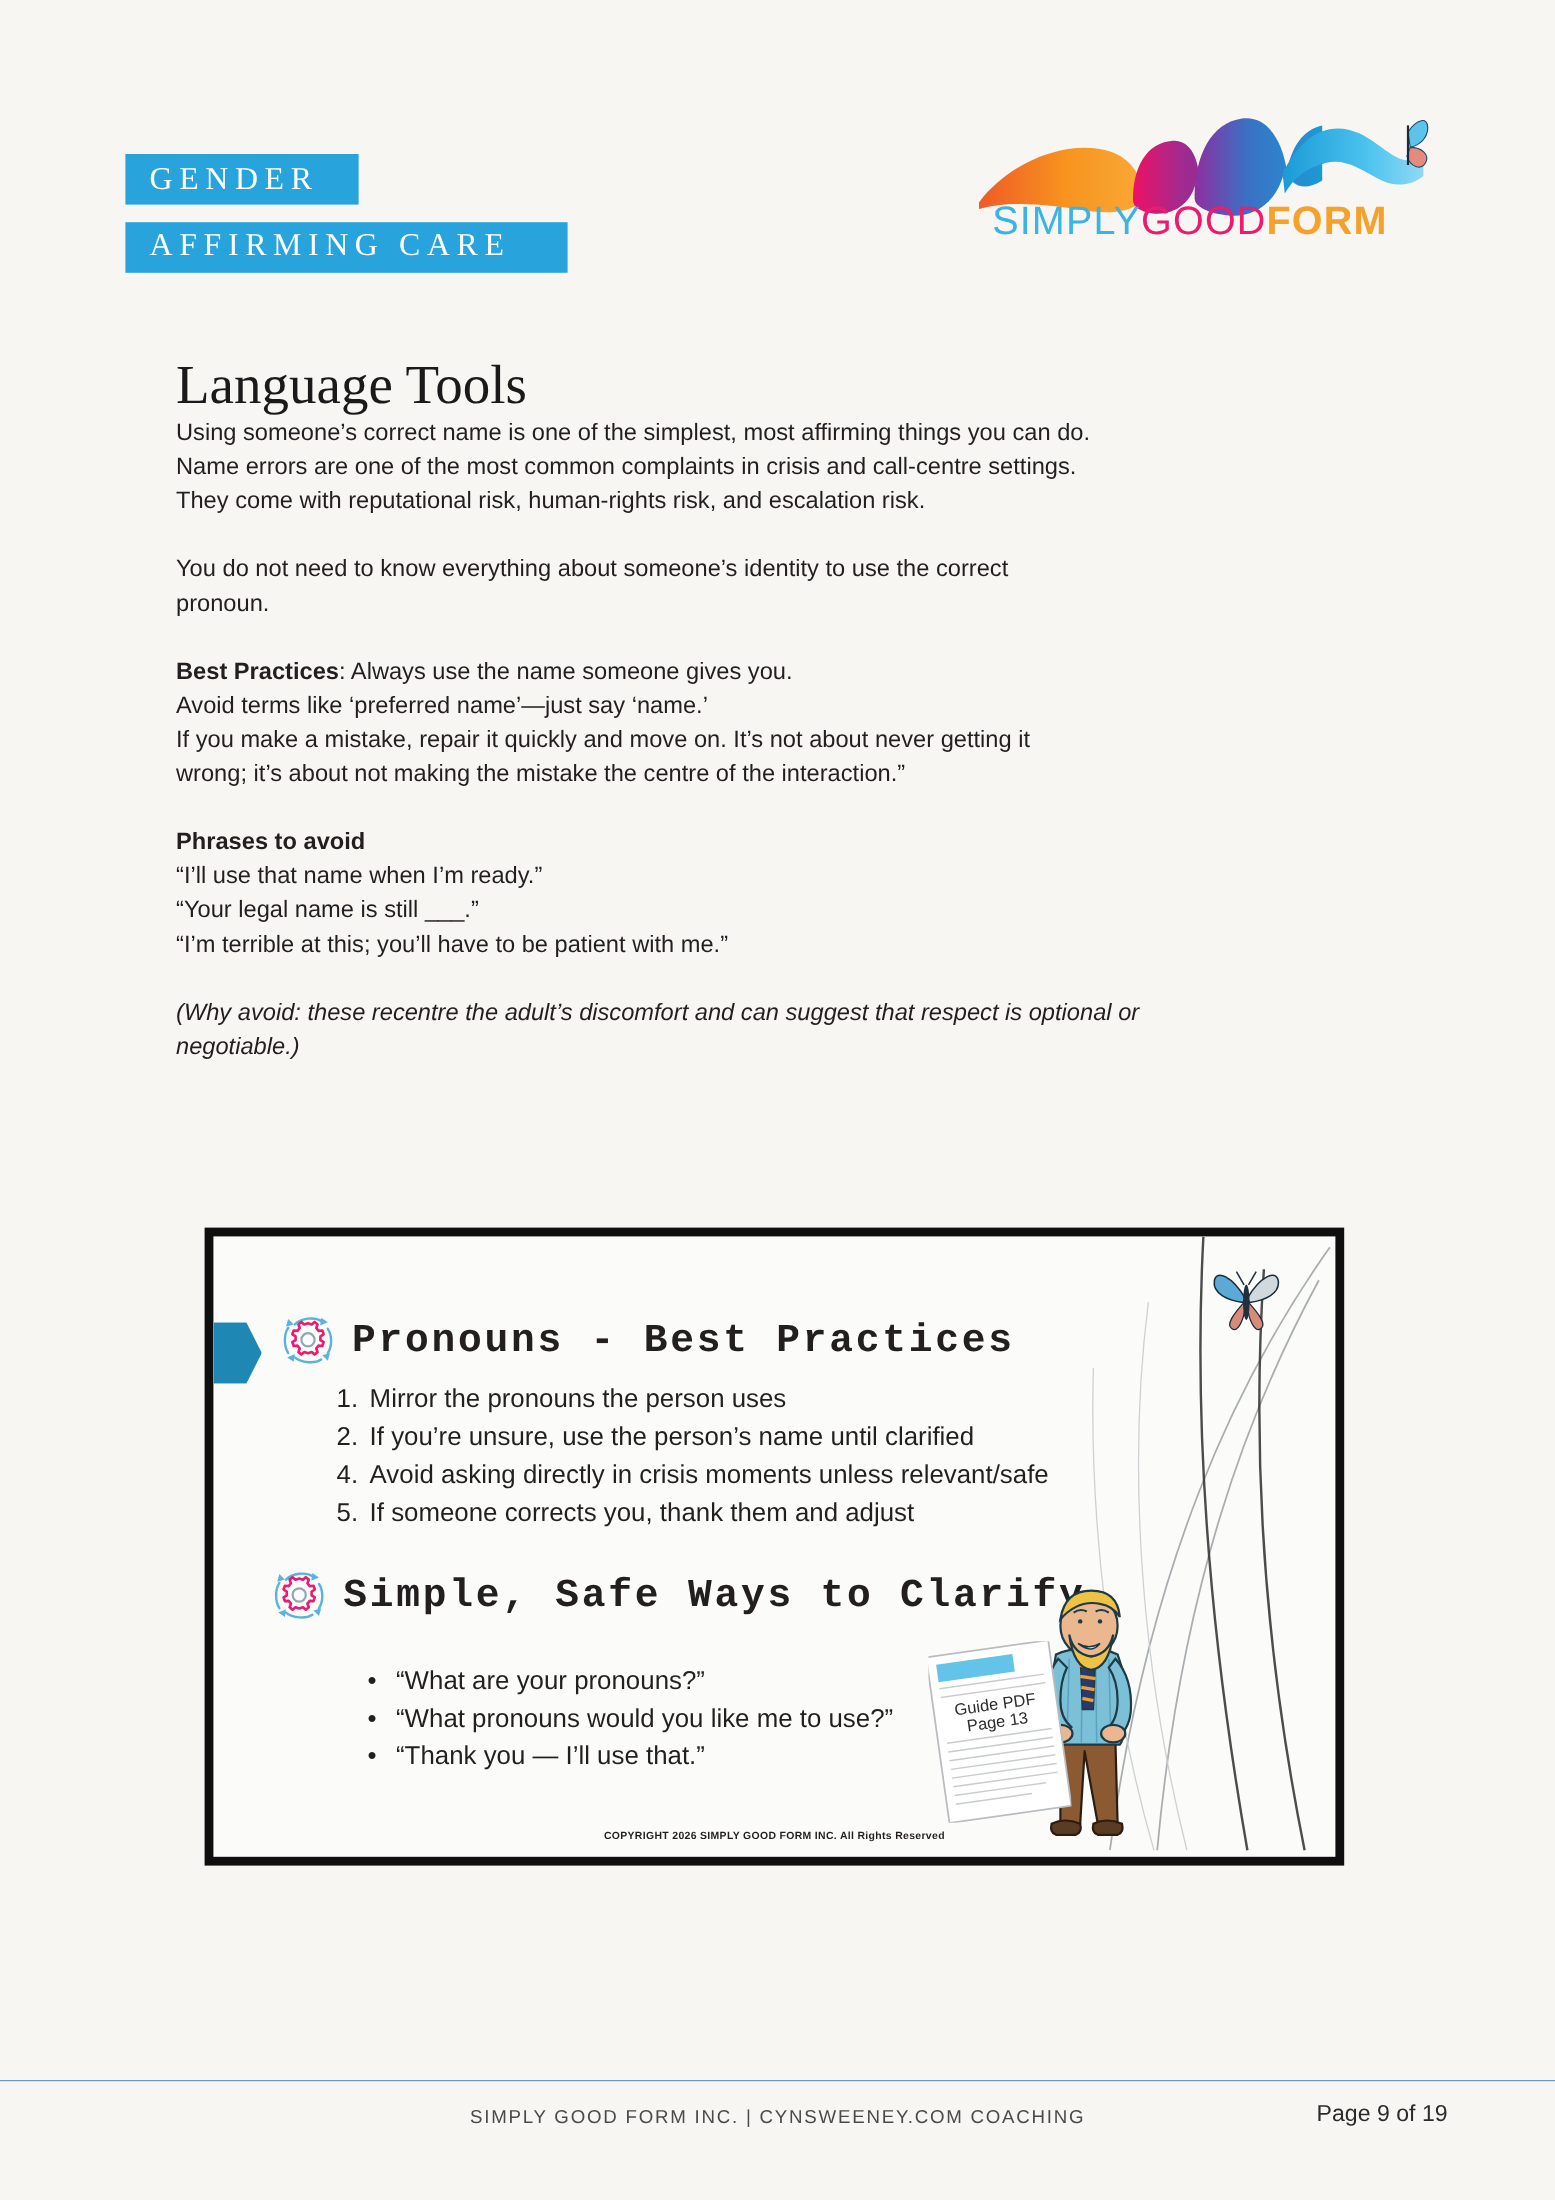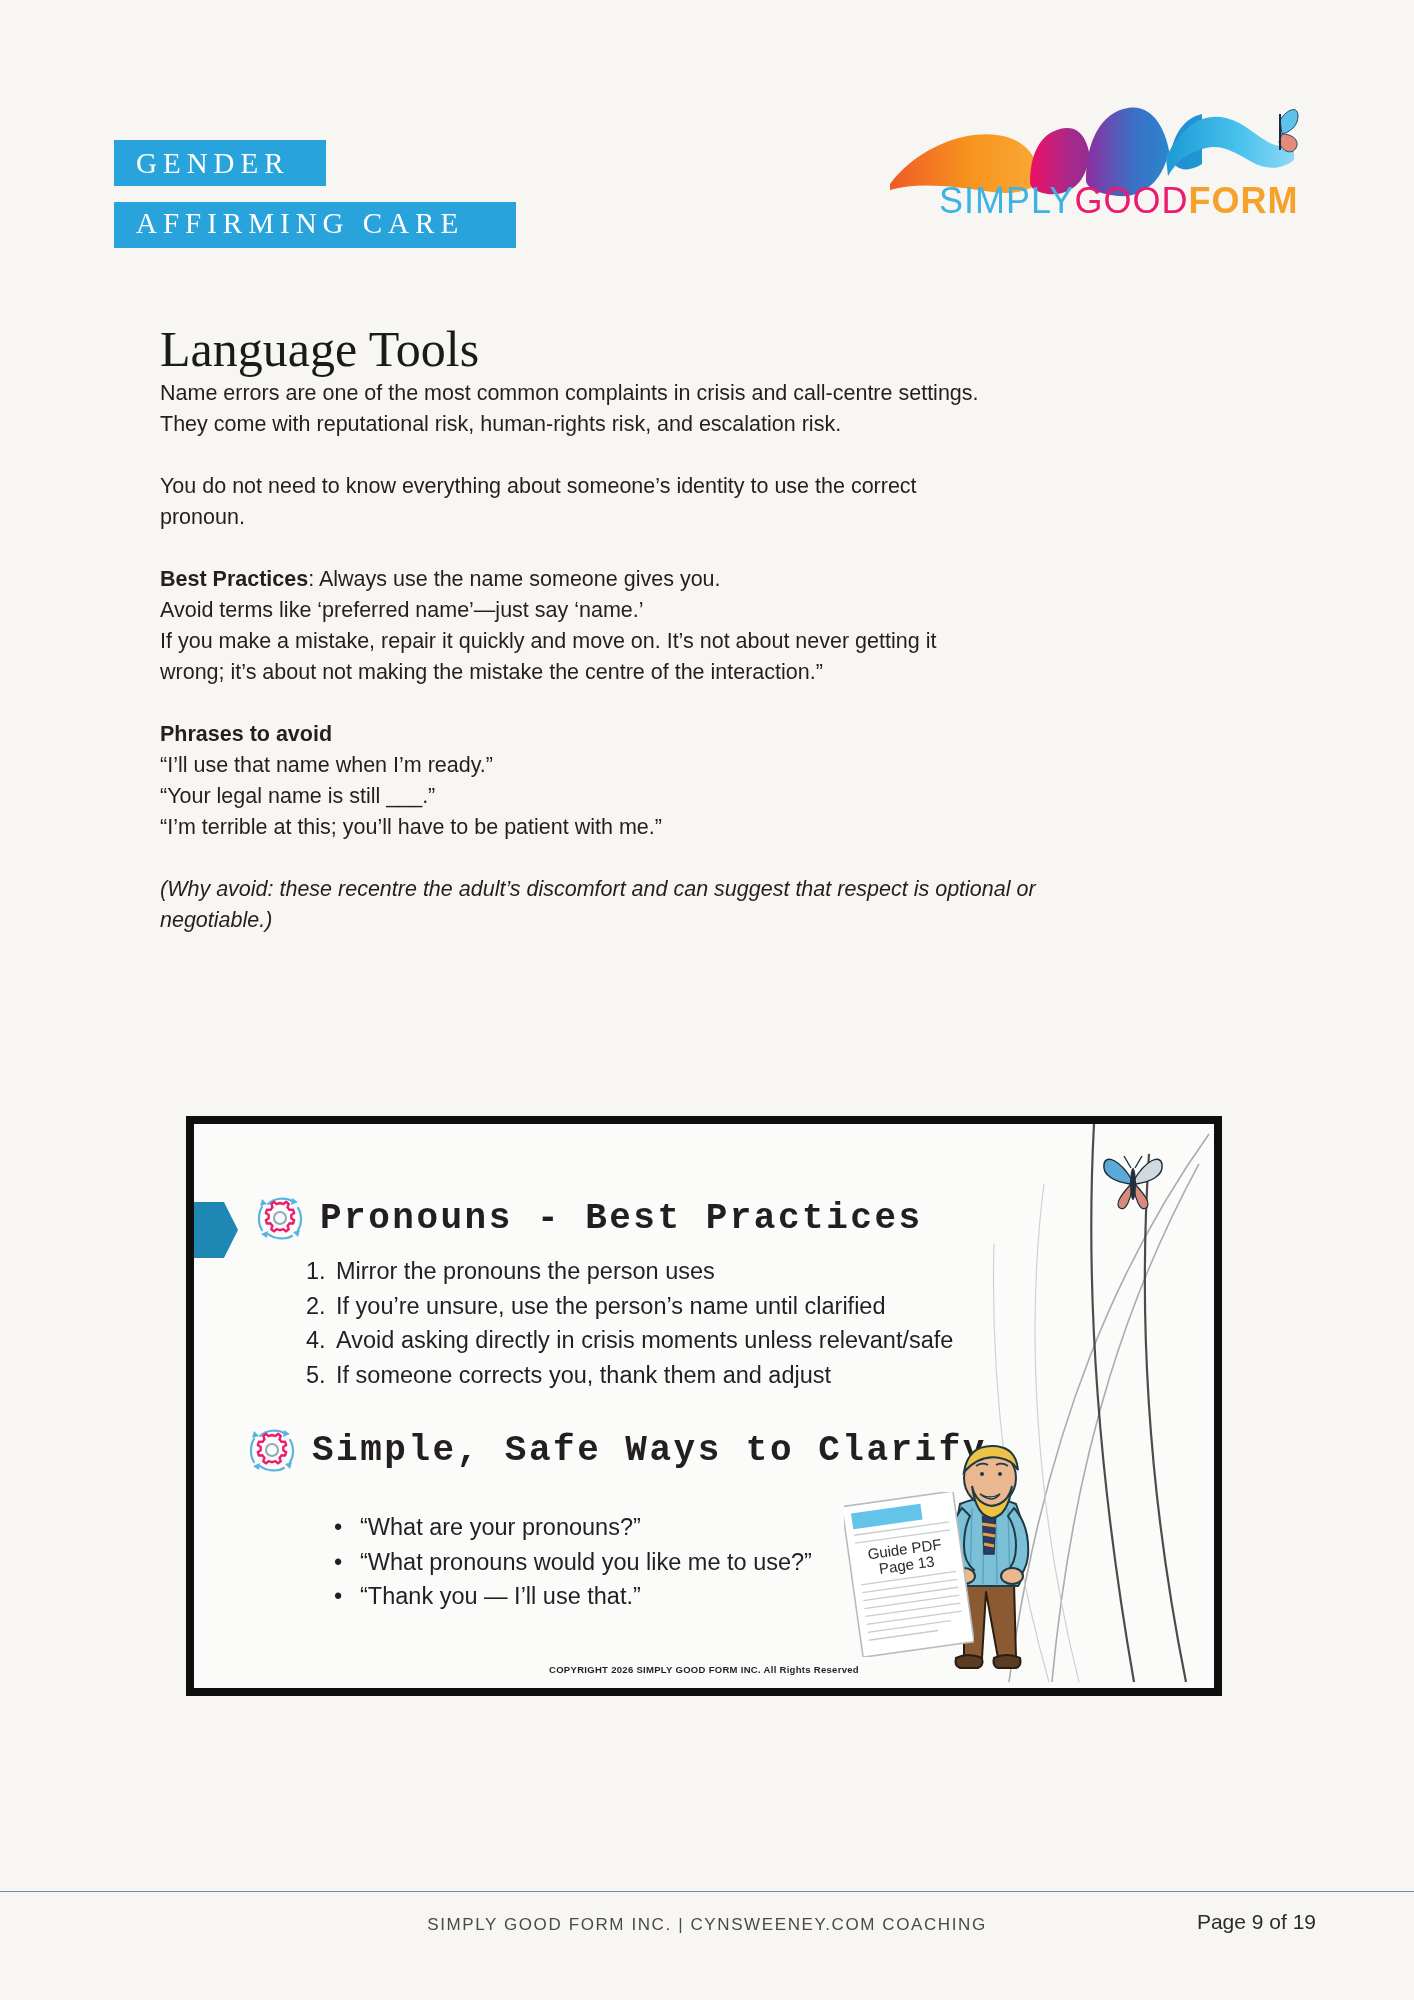--- a/index.html
+++ b/index.html
@@ -23,21 +23,21 @@
     display:block; }
   .banner-row-1 { padding:9px 18px 8px 22px; font-size:29px; width:212px; }
   .banner-row-2 { padding:7px 18px 10px 22px; font-size:29px; width:402px; margin-top:16px; }
 
   
   .logo { position:absolute; left:880px; top:100px; width:420px; height:120px; }
   .logo svg { display:block; }
   .logo-word { position:absolute; left:22px; top:80px;
     font-family:"Liberation Sans", sans-serif;
     font-size:36px; letter-spacing:1px; white-space:nowrap; }
-  .lw-simply { color:#3bb4e5; font-weight:400;margin-left:37px; }
+  .lw-simply { color:#3bb4e5; font-weight:400; }
   .lw-good   { color:#ec1b6e; font-weight:400; }
   .lw-form   { color:#f5a22d; font-weight:700; }
 
   
   .page-title { position:absolute; left:160px; top:286px;
     font-family:"Liberation Serif", serif;
     font-size:50px; font-weight:400; color:#1a1a1a; letter-spacing:0px; }
 
   
   .body-col { position:absolute; left:160px; top:378px; width:1060px;
@@ -139,20 +139,21 @@
       <span class="lw-simply">SIMPLY</span><span class="lw-good">GOOD</span><span class="lw-form">FORM</span>
     </div>
   </div>
 </div>
 
 <h1 class="page-title">Language Tools</h1>
 
 <div class="body-col">
 
   <div class="para">
+    <div>Using someone’s correct name is one of the simplest, most affirming things you can do.</div>
     <div>Name errors are one of the most common complaints in crisis and call-centre settings.</div>
     <div>They come with reputational risk, human-rights risk, and escalation risk.</div>
   </div>
 
   <div class="gap"></div>
 
   <div class="para">
     <div>You do not need to know everything about someone’s identity to use the correct</div>
     <div>pronoun.</div>
   </div>

